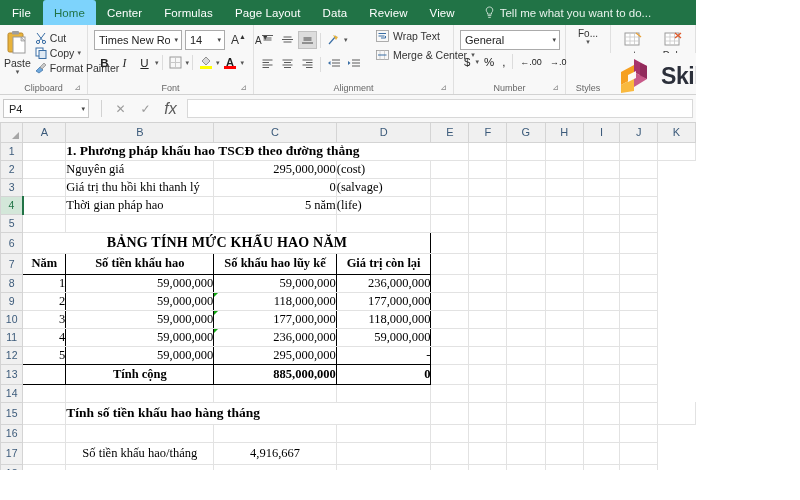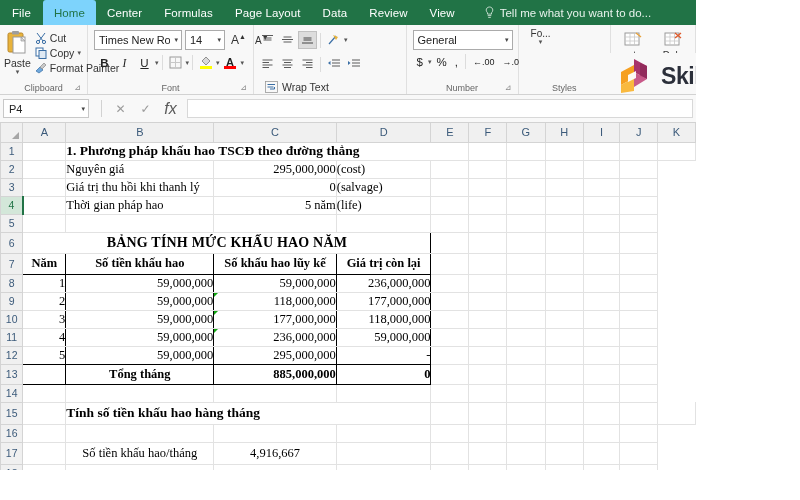--- a/index.html
+++ b/index.html
@@ -83,21 +83,21 @@
   .swatch { width: 12px; height: 3px; display: block; margin-top: -1px; }
 
   
   .g-align { width: 200px; }
   .alignrow { display: flex; align-items: center; gap: 1px; padding-top: 3px; }
   .aicon { width: 19px; height: 18px; display: flex; align-items: center;
            justify-content: center; }
   .aicon.on { background: #dcdcdc; border: 1px solid #c0c0c0; }
   .wide-btn { display: flex; align-items: center; gap: 4px; font-size: 10.5px;
               color: #333; padding: 2px 3px; white-space: nowrap; }
-  .align-cols { display: flex; gap: 6px; flex-direction: column; }
+  .align-cols { display: flex; gap: 6px; }
   .align-left-col { display: flex; flex-direction: column; gap: 3px; }
   .align-right-col { display: flex; flex-direction: column; gap: 3px; padding-left: 4px; }
 
   
   .g-num { width: 112px; }
   .numfmt { width: 100px; height: 20px; margin: 2px 0 0 2px; }
   .numrow { display: flex; align-items: center; gap: 2px; padding: 4px 0 0 3px; }
   .nicon { font-size: 11.5px; color: #222; padding: 0 3px; }
 
   
@@ -677,21 +677,21 @@
         <td class="cell"></td>
         <td class="cell"></td>
         <td class="cell"></td>
         <td class="cell"></td>
         <td class="cell"></td>
       </tr>
 
       <tr>
         <th class="rowhdr">13</th>
         <td class="cell bl br bb" style="height:20px;"></td>
-        <td class="cell c br bb b">Tổng tháng</td>
+        <td class="cell c br bb b">Tính cộng</td>
         <td class="cell r br bb b">885,000,000</td>
         <td class="cell r br bb b">0</td>
         <td class="cell"></td>
         <td class="cell"></td>
         <td class="cell"></td>
         <td class="cell"></td>
         <td class="cell"></td>
         <td class="cell"></td>
       </tr>
 

